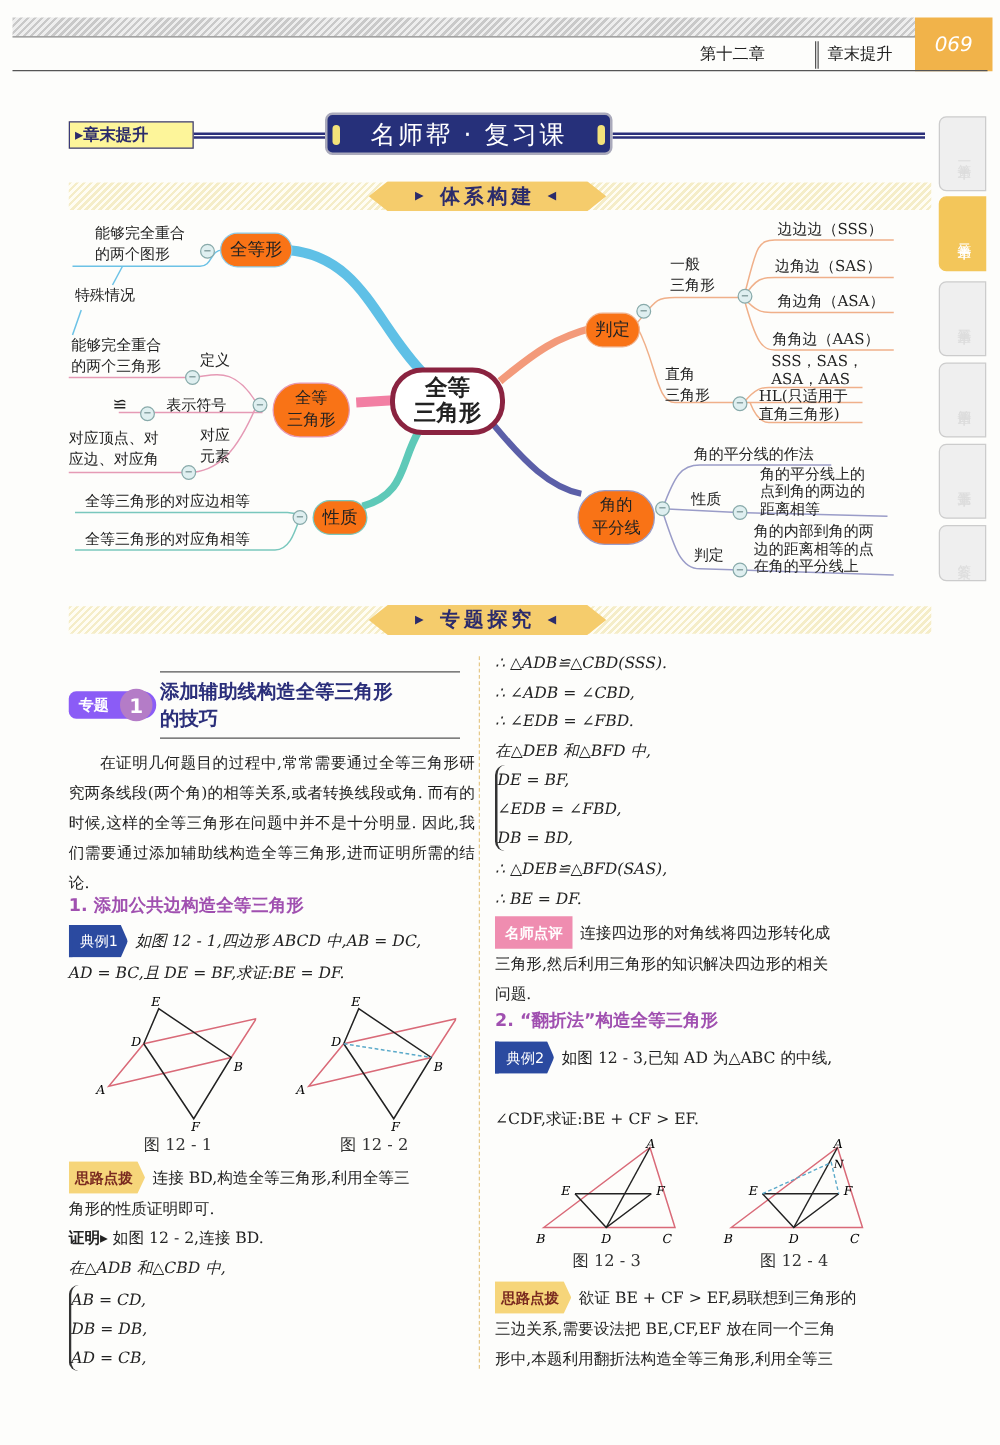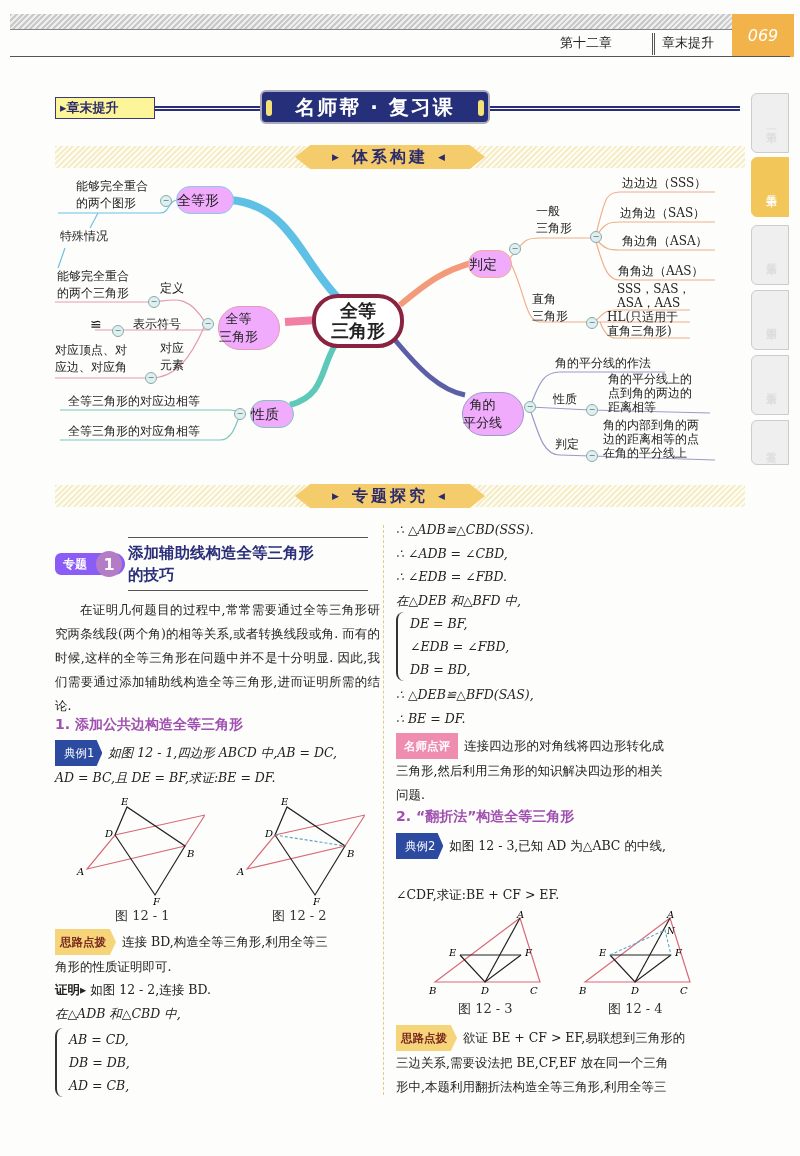--- a/index.html
+++ b/index.html
@@ -20,33 +20,33 @@
   
   .side-tab { left: 751px; width: 38px; height: 60px; background: #efefef; border: 1px solid #ccc; border-radius: 6px 0 0 6px;
     writing-mode: vertical-rl; font-family: "DejaVu Sans", sans-serif; font-size: 11px; color: #ddd; display: flex; align-items: center; justify-content: center; }
   .side-tab.active { background: #f3c65a; color: #fff; border-color: #f3c65a; }
 
   
   .tag-yellow { left: 55px; top: 97px; width: 100px; height: 22px; background: #fdf59a; border: 1px solid #3a3a7a;
     font-family: "DejaVu Sans", sans-serif; font-size: 13px; font-weight: bold; color: #2b2b6b; display: flex; align-items: center; padding-left: 4px; }
   .band-line { top: 106px; height: 5px; border-top: 2px solid #2b2f7a; border-bottom: 2px solid #2b2f7a; }
   .main-title { left: 260px; top: 90px; width: 230px; height: 34px; background: #26307a; border: 2px solid #aab; border-radius: 6px;
-    color: #fff; font-family: "DejaVu Sans", sans-serif; font-weight: bold; font-size: 20px; display: flex; align-items: center; justify-content: center; letter-spacing: 2px; }
+    color: #fff; font-family: "DejaVu Sans", sans-serif; font-weight: normal; font-size: 20px; display: flex; align-items: center; justify-content: center; letter-spacing: 2px; }
   .main-title .cap { position: absolute; top: 8px; width: 6px; height: 16px; background: #f3e27a; border-radius: 3px; }
 
   .sec-band { height: 22px; background: repeating-linear-gradient(135deg, #f5edc8 0 2px, #fffdf3 2px 4px); }
   .sec-pill { height: 24px; background: #f5cc6c; clip-path: polygon(8% 0, 92% 0, 100% 50%, 92% 100%, 8% 100%, 0 50%);
     display: flex; align-items: center; justify-content: center; gap: 10px;
     font-family: "DejaVu Sans", sans-serif; font-weight: bold; font-size: 16px; color: #2b2b6b; letter-spacing: 3px; }
   .sec-pill .tri { font-size: 9px; color: #2b2b6b; }
 
   
   .mm-text { font-family: "DejaVu Serif", serif; font-size: 12px; color: #222; line-height: 17px; white-space: nowrap; }
-  .cloud { border-radius: 22px; border: 1.5px solid; background: #f0abfc; font-family: "DejaVu Serif", serif; font-size: 14px;
-    display: flex; align-items: center; text-align: center; line-height: 18px; }
+  .cloud { border-radius: 22px; border: 1.5px solid; background: #f97316; font-family: "DejaVu Serif", serif; font-size: 14px;
+    display: flex; align-items: center; justify-content: center; text-align: center; line-height: 18px; }
   .center-cloud { left: 312px; top: 294px; width: 92px; height: 54px; border: 4px solid #8a2340; border-radius: 26px; background: #fff;
     font-family: "DejaVu Sans", sans-serif; font-weight: bold; font-size: 18px; line-height: 20px; display: flex; align-items: center; justify-content: center; text-align: center; }
   .knob { width: 12px; height: 12px; border-radius: 50%; background: #dfeff0; border: 1px solid #8aa; font-size: 8px; line-height: 10px; text-align: center; color: #466; }
 
   
   .topic-badge { left: 55px; top: 553px; width: 70px; height: 22px; background: #8b5cf6; border-radius: 6px 11px 11px 6px;
     color: #fff; font-family: "DejaVu Sans", sans-serif; font-size: 12px; font-weight: bold; display: flex; align-items: center; padding-left: 8px; }
   .topic-num { left: 96px; top: 551px; width: 26px; height: 26px; border-radius: 50%; background: #b47cc7; color: #fff;
     font-family: "DejaVu Sans", sans-serif; font-weight: bold; font-size: 16px; display: flex; align-items: center; justify-content: center; }
   .topic-title { left: 128px; top: 537px; width: 240px; border-top: 1px solid #555; border-bottom: 1px solid #555; padding: 4px 0;
@@ -54,21 +54,21 @@
 
   .p { font-family: "DejaVu Serif", serif; font-size: 12.5px; line-height: 24px; color: #222; }
   .sub-h { font-family: "DejaVu Sans", sans-serif; font-size: 14px; color: #a050b0; font-weight: bold; }
   .ex-tag { display: inline-block; background: #2b4aa0; color: #fff; font-family: "DejaVu Sans", sans-serif; font-size: 11.5px;
     padding: 1px 8px 1px 6px; border-left: 3px solid #2b4aa0; margin-right: 6px; clip-path: polygon(0 0, 88% 0, 100% 50%, 88% 100%, 0 100%); }
   .hint-tag { display: inline-block; background: #f6d57a; color: #7a2a20; font-family: "DejaVu Sans", sans-serif; font-size: 11.5px; font-weight: bold;
     padding: 1px 10px 1px 5px; margin-right: 6px; clip-path: polygon(0 0, 90% 0, 100% 50%, 90% 100%, 0 100%); }
   .review-tag { display: inline-block; background: #ef8db0; color: #fff; font-family: "DejaVu Sans", sans-serif; font-size: 11.5px; font-weight: bold;
     padding: 1px 8px; margin-right: 6px; }
   .proof-label { font-family: "DejaVu Sans", sans-serif; font-weight: bold; font-size: 12.5px; text-align: right; }
-  .brace-group { border-left: 2px solid #333; border-radius: 8px 0 0 8px; padding-left: 12px; }
+  .brace-group { border-left: 2px solid #333; border-radius: 8px 0 0 8px; padding-left: 0; }
   .col-divider { left: 383px; top: 525px; width: 0; height: 570px; border-left: 1px dashed #e6c98a; }
   .caption { font-family: "DejaVu Serif", serif; font-size: 13px; color: #333; }
   .it { font-style: italic; }
 </style>
 </head>
 <body>
 
 <div class="abs hatch"></div>
 <div class="abs chapter-label">第十二章</div>
 <div class="abs head-sep"></div>

